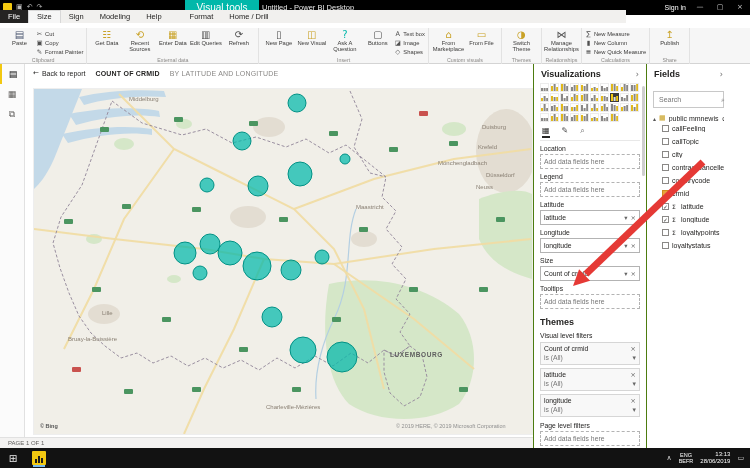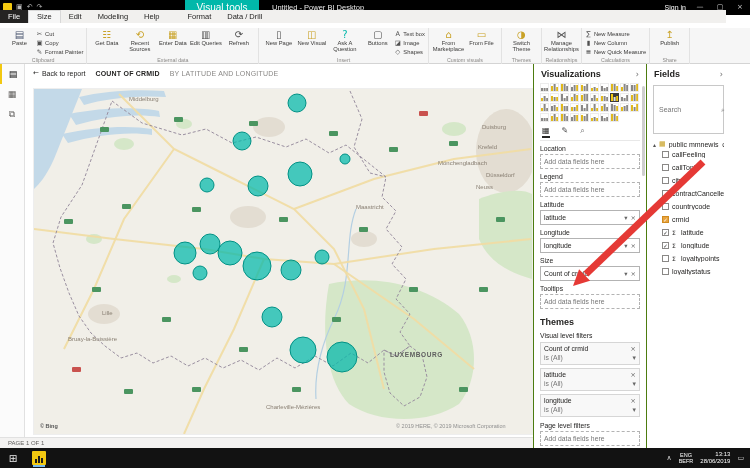--- a/index.html
+++ b/index.html
@@ -6,27 +6,27 @@
     font-family:"Liberation Sans",sans-serif;-webkit-font-smoothing:antialiased;}
   .ic{font-family:"DejaVu Sans",sans-serif;}
 
   
   #titlebar{position:absolute;left:0;top:0;width:750px;height:15px;background:#000;color:#ddd;}
   #qat{position:absolute;left:3px;top:0;height:15px;display:flex;align-items:center;gap:4px;}
   #pbi-logo{width:9px;height:9px;background:#f2c811;border-radius:1px;}
   .qat-ic{font-size:7px;color:#bbb;line-height:15px;}
   #context-tab{position:absolute;left:185px;top:0;width:74px;height:15px;background:#01B8AA;color:#fff;
     font-size:10px;display:flex;align-items:center;justify-content:center;}
-  #window-title{position:absolute;left:272px;top:0;height:15px;line-height:15px;font-size:7.5px;color:#e8e8e8;}
+  #window-title{position:absolute;left:262px;top:0;height:15px;line-height:15px;font-size:7.5px;color:#e8e8e8;}
   #signin{position:absolute;right:64px;top:0;height:15px;line-height:15px;font-size:7px;color:#fff;}
   #win-controls{position:absolute;right:0;top:0;height:15px;display:flex;}
   .wc{width:20px;text-align:center;font-size:7px;line-height:15px;color:#ccc;}
 
   
-  #tabrow{position:absolute;left:0;top:10px;width:726px;height:13px;background:#f1f0ee;display:flex;}
+  #tabrow{position:absolute;left:0;top:10px;width:626px;height:13px;background:#f1f0ee;display:flex;}
   .rtab{padding:0 8px;font-size:7.5px;line-height:13px;color:#252423;}
   .rtab.dark{background:#252423;color:#fff;}
   .rtab.sel{background:#f6f6f6;border:1px solid #d8d8d8;border-bottom:none;line-height:12px;}
   .rtab.ctx{margin-left:12px;}
 
   
   #ribbon{position:absolute;left:0;top:28px;width:750px;height:36px;background:#f6f6f6;
     border-bottom:1px solid #d4d4d4;display:flex;box-sizing:border-box;}
   .rgroup{height:35px;border-right:1px solid #e2e2e2;display:flex;flex-direction:column;padding:1px 3px 0;}
   .rbody{flex:1;display:flex;align-items:flex-start;}
@@ -82,21 +82,21 @@
     font-size:6.8px;color:#767676;margin-top:2px;background:#fff;}
   .section-title{font-size:9px;font-weight:bold;color:#252423;margin-top:8px;}
   .subsection{font-size:6.8px;color:#252423;margin-top:5px;}
   .filter-card{border:1px solid #d6d6d6;background:#f8f8f8;margin-top:3px;padding:2px 3px;font-size:6.8px;}
   .fc-head{display:flex;justify-content:space-between;color:#252423;}
   .fc-cond{display:flex;justify-content:space-between;color:#767676;margin-top:1px;}
   .fc-x,.fc-car{font-family:"DejaVu Sans",sans-serif;color:#666;}
   #viz-scrollbar{position:absolute;right:1px;top:22px;width:3px;height:90px;background:#cfcfcf;border-radius:2px;}
 
   
-  #search-box{height:15px;border:1px solid #c8c8c8;display:flex;align-items:center;padding:16px 3px;margin-top:2px;}
+  #search-box{height:15px;border:1px solid #c8c8c8;display:flex;align-items:center;padding:0 3px;margin-top:8px;}
   #search-box input{border:none;outline:none;flex:1;font-size:7px;color:#444;width:60px;
     font-family:"Liberation Sans",sans-serif;background:transparent;}
   .search-ic{font-size:7px;color:#777;font-family:"DejaVu Sans",sans-serif;}
   #table-row{display:flex;align-items:center;gap:3px;font-size:7px;color:#252423;margin-top:6px;white-space:nowrap;overflow:hidden;}
   .tbl-ic{color:#c9a227;font-size:7px;font-family:"DejaVu Sans",sans-serif;}
   .field-row{display:flex;align-items:center;gap:3px;font-size:7px;color:#252423;height:13px;padding-left:9px;}
   .cb{width:7px;height:7px;border:1px solid #8a8886;font-size:5.5px;line-height:6px;text-align:center;
     color:#252423;background:#fff;box-sizing:border-box;flex:0 0 auto;font-family:"DejaVu Sans",sans-serif;}
   .cb.hl{background:#e8a33d;border-color:#d08b1f;color:#fff;}
   .sigma{font-size:6px;color:#252423;width:6px;flex:0 0 auto;font-family:"DejaVu Sans",sans-serif;}
@@ -135,25 +135,25 @@
     <span class="wc ic">—</span>
     <span class="wc ic">▢</span>
     <span class="wc ic">×</span>
   </div>
 </div>
 
 <div id="tabrow">
     <div id="ribbon-tabs" style="display:flex;">
       <div class="rtab dark">File</div>
       <div class="rtab sel">Size</div>
-      <div class="rtab">Edit</div>
+      <div class="rtab">Sign</div>
       <div class="rtab">Modeling</div>
       <div class="rtab">Help</div>
       <div class="rtab ctx">Format</div>
-      <div class="rtab">Data / Drill</div>
+      <div class="rtab">Home / Drill</div>
     </div>
   </div>
 
 <div id="ribbon">
     <div id="ribbon-groups" style="display:flex;">
       <div class="rgroup">
         <div class="rbody">
           <div class="rbig">
             <span class="ric ic" style="color:#44506b">▤</span>
             <span>Paste</span>

